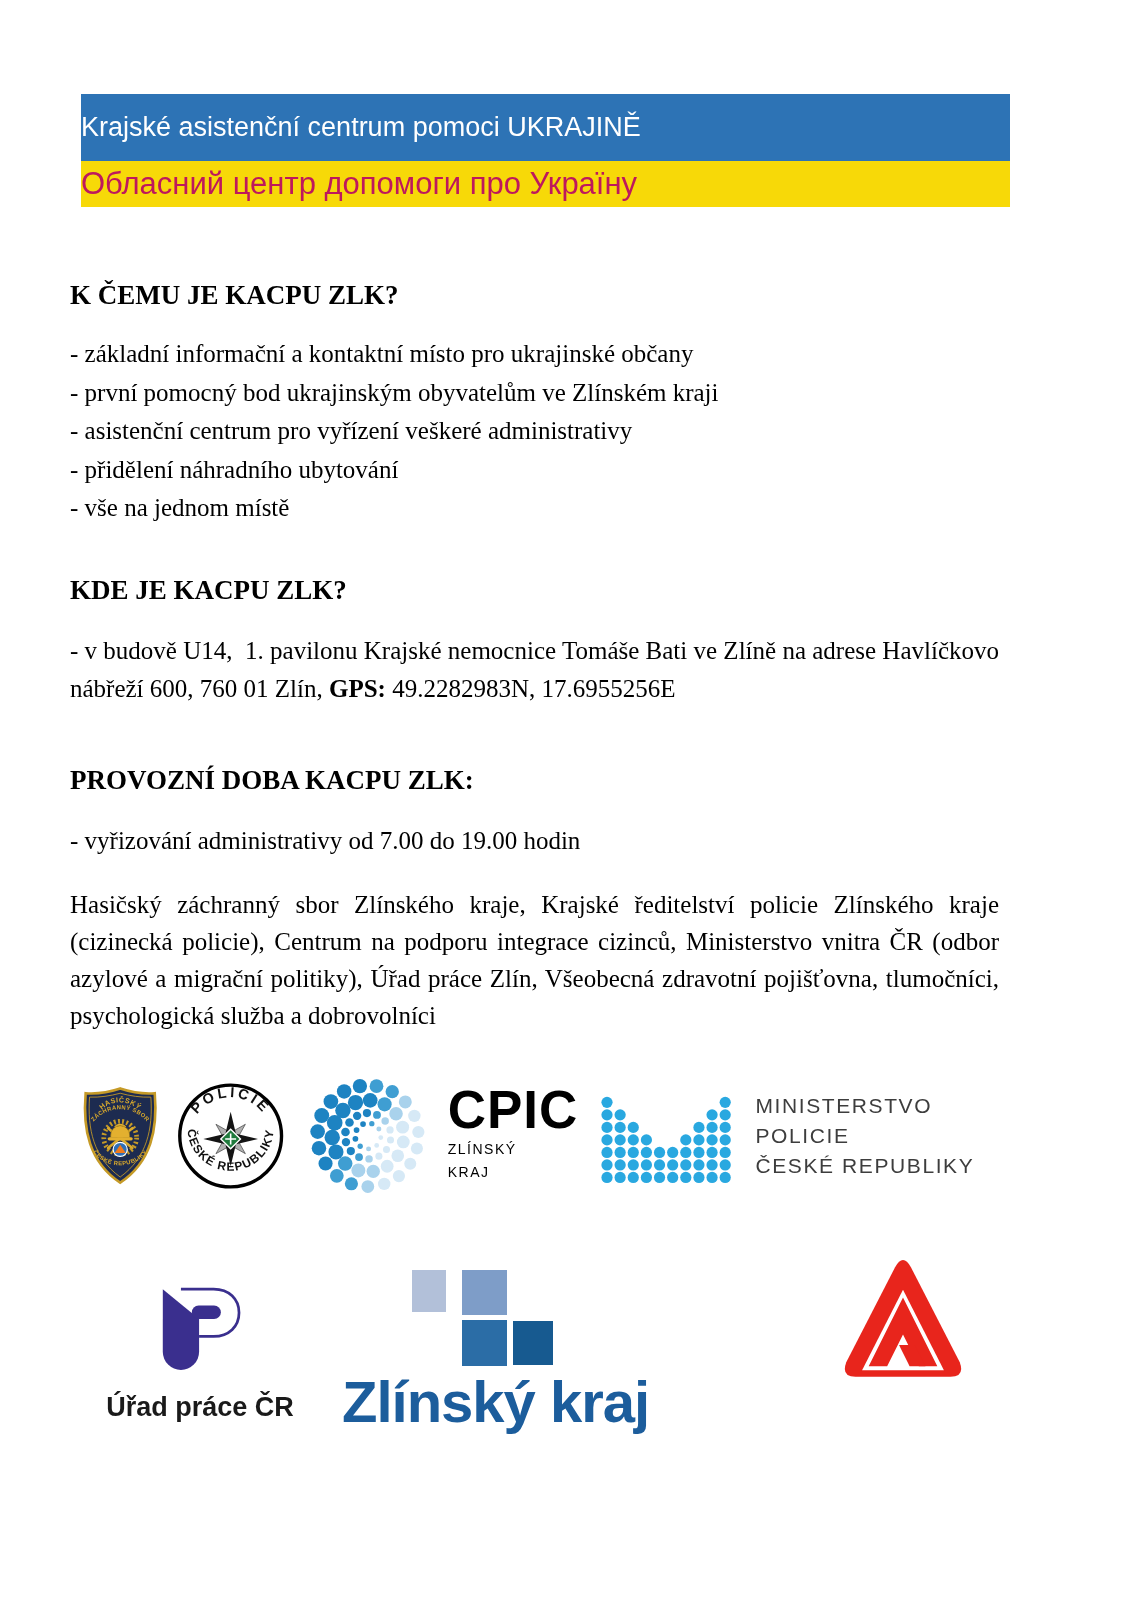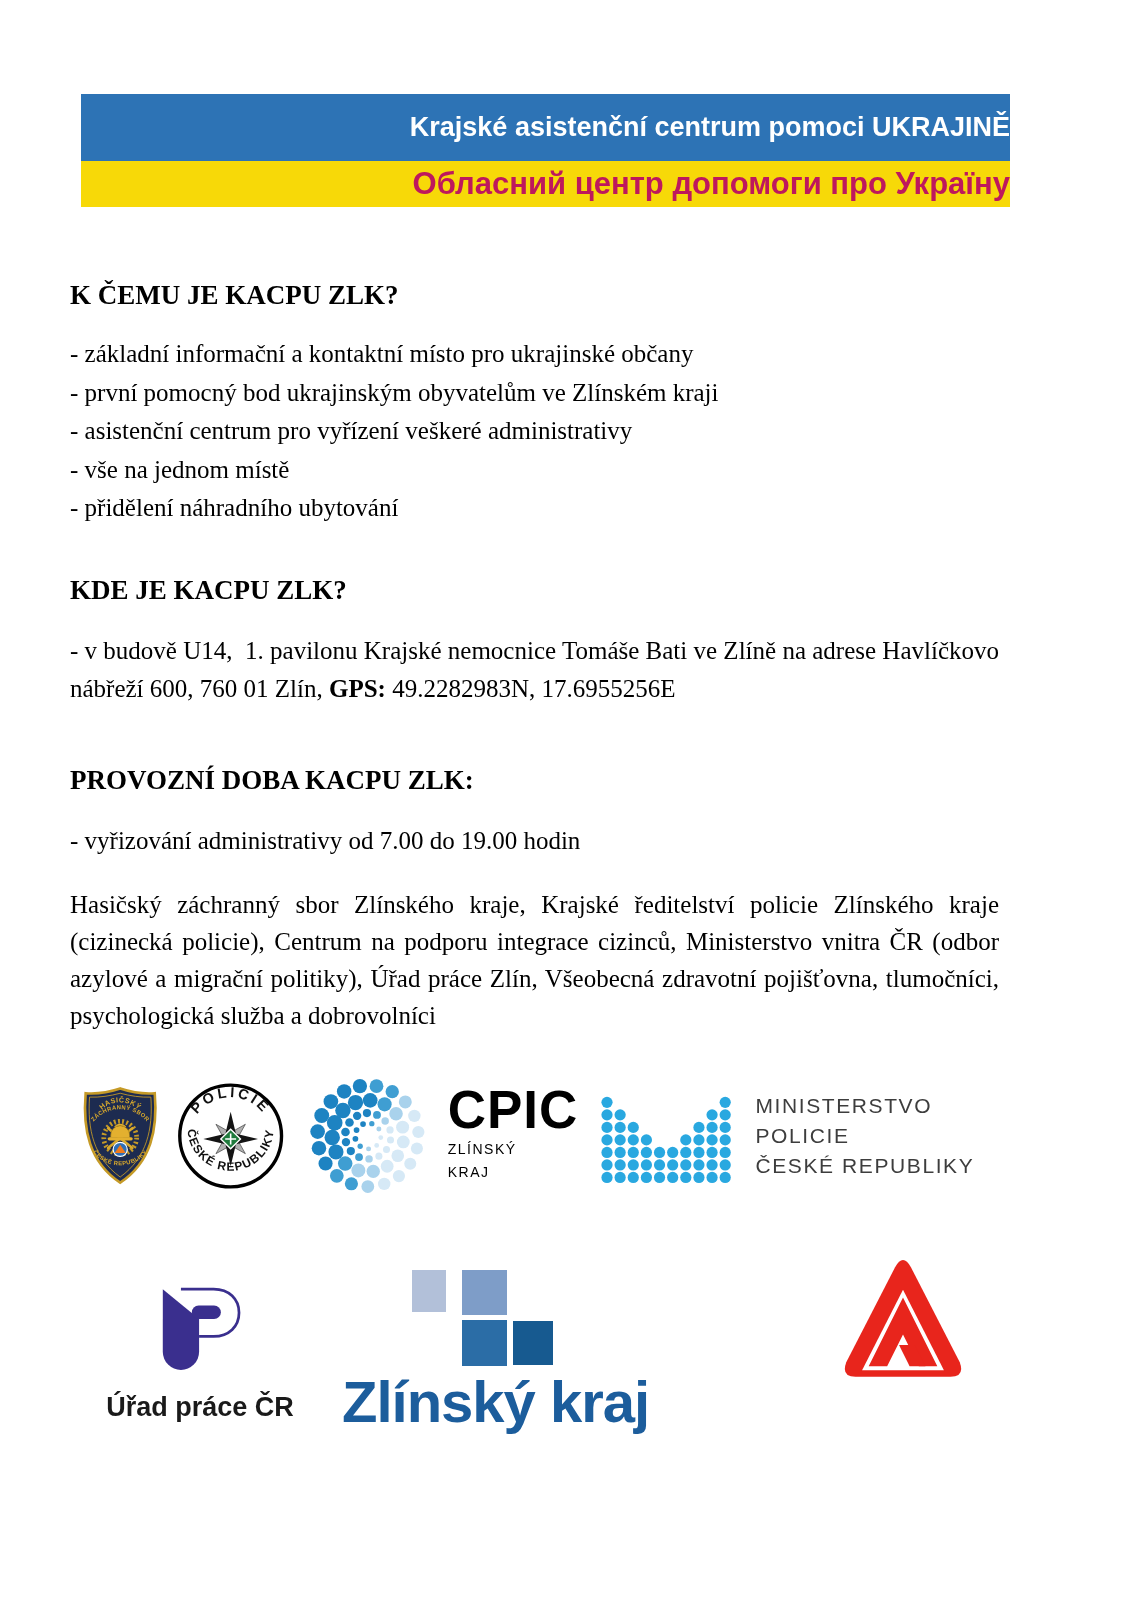--- a/index.html
+++ b/index.html
@@ -5,24 +5,23 @@
   html,body { margin:0; padding:0; background:#ffffff; }
   .page {
     position:relative; width:1131px; height:1600px; margin:0 auto;
     background:#ffffff; color:#000;
     font-family:"Liberation Serif", serif;
     overflow:hidden;
   }
   
   .banner { position:absolute; left:81px; top:94px; width:929px; }
   .band {
-    display:flex; align-items:center; justify-content:flex-end;
-    font-family:"Liberation Sans", sans-serif; font-weight:bold;
+    display:flex; align-items:center; justify-content:flex-start;
+    font-family:"Liberation Sans", sans-serif; font-weight:normal;
     text-align:center;
-    padding-left:16px;
   }
   .band-blue  { height:67px; background:#2d73b5; color:#ffffff; font-size:27px; }
   .band-yellow{ height:46px; background:#f7d908; color:#be185d; font-size:31px; }
 
   
   .content { position:absolute; left:70px; top:227px; width:929px; }
   .heading {
     font-size:27px; font-weight:bold; line-height:32px; margin:0;
     font-family:"Liberation Serif", serif;
   }
@@ -94,22 +93,22 @@
     </div>
   </header>
 
   <main class="content">
 
     <h2 class="heading mt-sec1">K ČEMU JE KACPU ZLK?</h2>
     <div class="plain-list">
       <div>- základní informační a kontaktní místo pro ukrajinské občany</div>
       <div>- první pomocný bod ukrajinským obyvatelům ve Zlínském kraji</div>
       <div>- asistenční centrum pro vyřízení veškeré administrativy</div>
+      <div>- přidělení náhradního ubytování</div>
       <div>- vše na jednom místě</div>
-      <div>- přidělení náhradního ubytování</div>
     </div>
 
     <h2 class="heading mt-sec2">KDE JE KACPU ZLK?</h2>
     <p class="para"><span>- v budově U14,&nbsp; 1. pavilonu Krajské nemocnice Tomáše Bati ve Zlíně na adrese Havlíčkovo nábřeží 600, 760 01 Zlín, </span><span class="b">GPS:</span><span> 49.2282983N, 17.6955256E</span></p>
 
     <h2 class="heading mt-sec3">PROVOZNÍ DOBA KACPU ZLK:</h2>
     <div class="single-line">- vyřizování administrativy od 7.00 do 19.00 hodin</div>
 
     <p class="para para4">Hasičský záchranný sbor Zlínského kraje, Krajské ředitelství policie Zlínského kraje (cizinecká policie), Centrum na podporu integrace cizinců, Ministerstvo vnitra ČR (odbor azylové a migrační politiky), Úřad práce Zlín, Všeobecná zdravotní pojišťovna, tlumočníci, psychologická služba a dobrovolníci</p>
 

